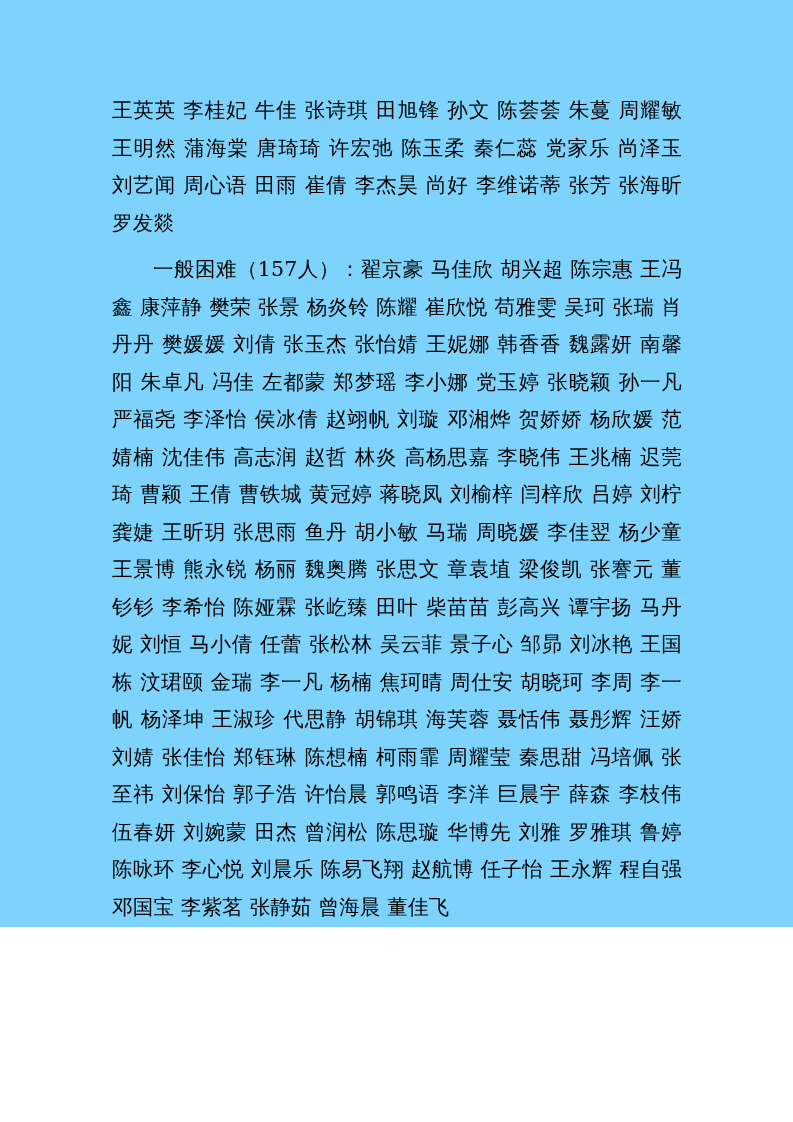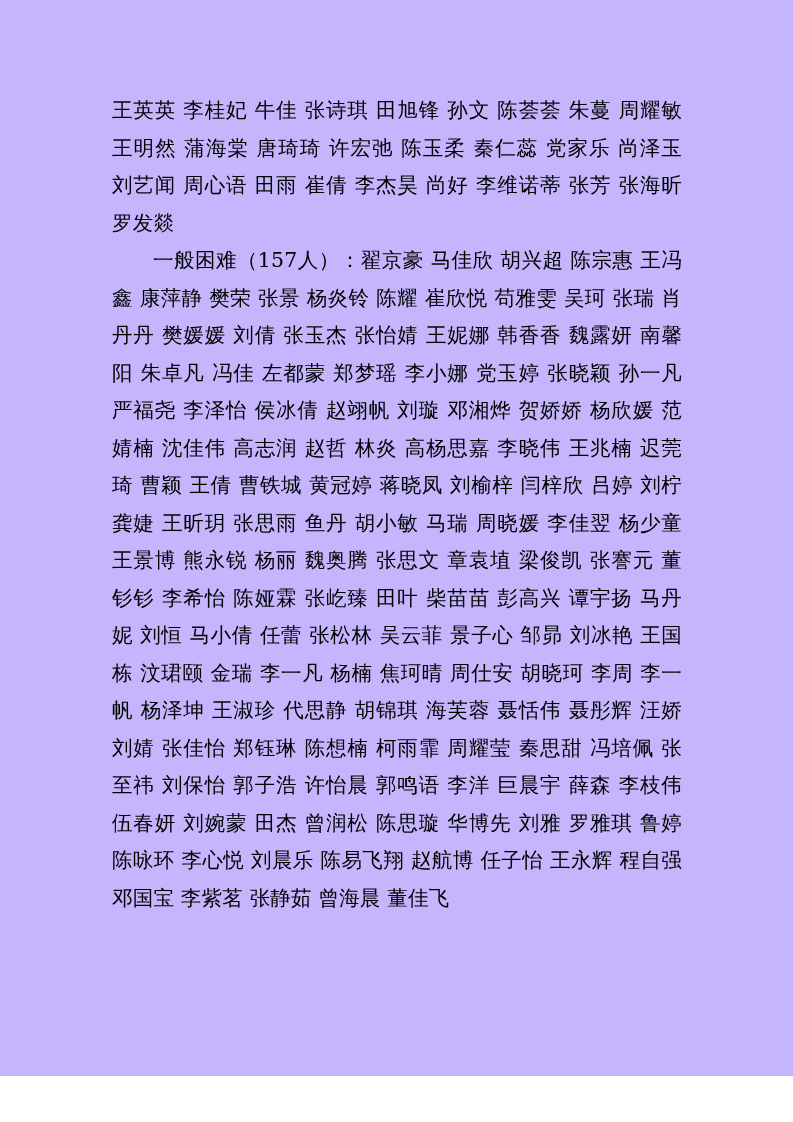--- a/index.html
+++ b/index.html
@@ -9,42 +9,42 @@
   }
   body {
     width: 793px;
     height: 1122px;
     font-family: "DejaVu Serif", "Liberation Serif", serif;
     color: #000000;
   }
   .page {
     position: relative;
     width: 793px;
-    height: 1076px;
-    background: #c4b5fd;
+    height: 927px;
+    background: #7dd3fc;
     box-sizing: border-box;
   }
   .content {
     position: absolute;
     left: 112px;
     top: 92px;
     width: 570px;
   }
   .para {
     font-size: 20.5px;
     line-height: 37.5px;
     text-align: justify;
     text-justify: inter-ideograph;
     letter-spacing: 0.2px;
     margin: 0;
     white-space: normal;
     word-break: break-all;
   }
   .para + .para {
-    margin-top: 0;
+    margin-top: 9px;
   }
   .indent {
     text-indent: 41px;
   }
 </style>
 </head>
 <body>
 
 <div class="page">
   <div class="content">

